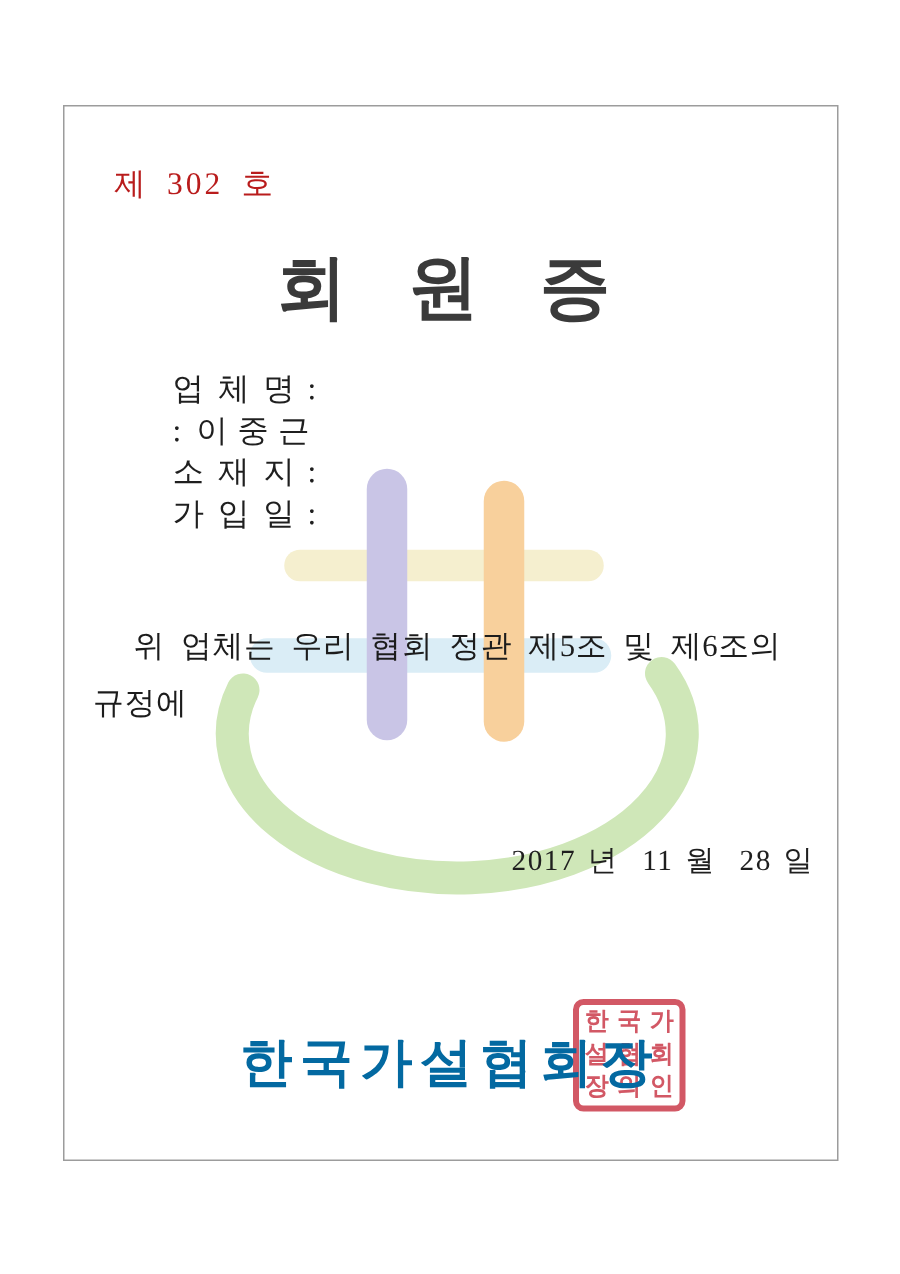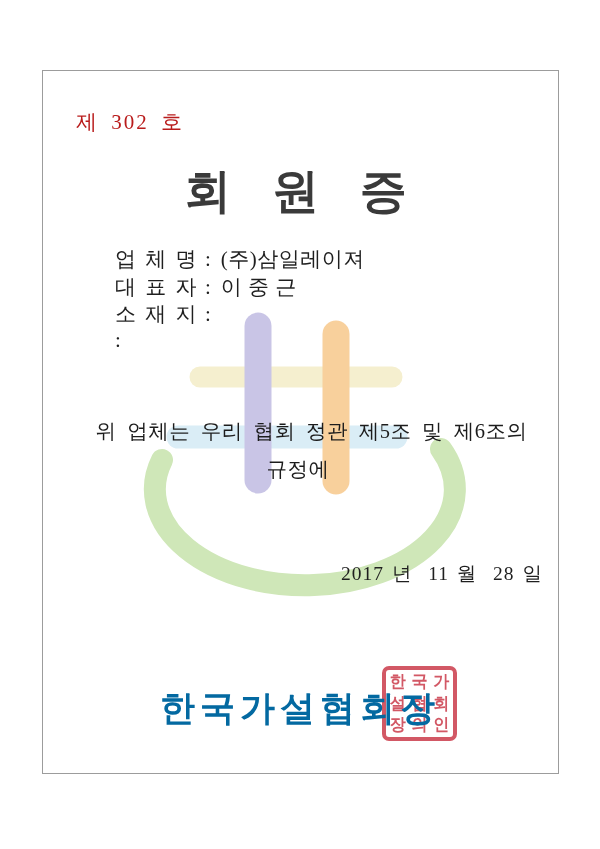--- a/index.html
+++ b/index.html
@@ -23,21 +23,21 @@
   }
   .fields{position:absolute;left:79px;top:245px;z-index:2;}
   .field-row{display:flex;align-items:baseline;height:27.5px;font-size:21px;color:#1f1f1f;margin-left:36px;}
   .field-label{display:inline-block;width:90px;letter-spacing:2px;white-space:pre;}
   .field-colon{display:inline-block;margin:0 10px 0 0;}
   .field-value{white-space:pre;letter-spacing:0.5px;}
   .body-par{
     position:absolute;left:62px;top:412px;width:472px;z-index:2;
     font-size:20.5px;line-height:38px;color:#1c1c1c;word-spacing:5px;letter-spacing:0.5px;
   }
-  .body-line1{text-indent:27px;text-align:center;}
+  .body-line1{text-indent:27px;}
   .date-line{
     position:absolute;left:341px;top:560px;z-index:2;
     font-size:19.5px;color:#1f1f1f;word-spacing:2px;letter-spacing:1px;white-space:pre;text-align:center;
   }
   .issuer{
     position:absolute;left:0;top:685px;width:100%;text-align:center;z-index:3;
     font-size:35px;font-weight:600;color:#0369a1;letter-spacing:5px;
   }
   .seal{
     position:absolute;left:382px;top:666px;width:65px;height:65px;z-index:2;
@@ -65,32 +65,31 @@
 <div class="frame"></div>
 
 <div class="cert-number">제 302 호</div>
 
 <div class="title">회 원 증</div>
 
 <div class="fields">
   <div class="field-row">
     <span class="field-label">업 체 명</span>
     <span class="field-colon">:</span>
-    <span class="field-value">(주)삼일레이져</span>
   </div>
   <div class="field-row">
-    <span class="field-label">대 표 자</span>
     <span class="field-colon">:</span>
     <span class="field-value">이 중 근</span>
   </div>
   <div class="field-row">
     <span class="field-label">소 재 지</span>
     <span class="field-colon">:</span>
   </div>
   <div class="field-row">
+    <span class="field-label">가 입 일</span>
     <span class="field-colon">:</span>
   </div>
 </div>
 
 <div class="body-par">
   <div class="body-line1">위 업체는 우리 협회 정관 제5조 및 제6조의 규정에</div>
 </div>
 
 <div class="date-line">2017 년  11 월  28 일</div>
 

